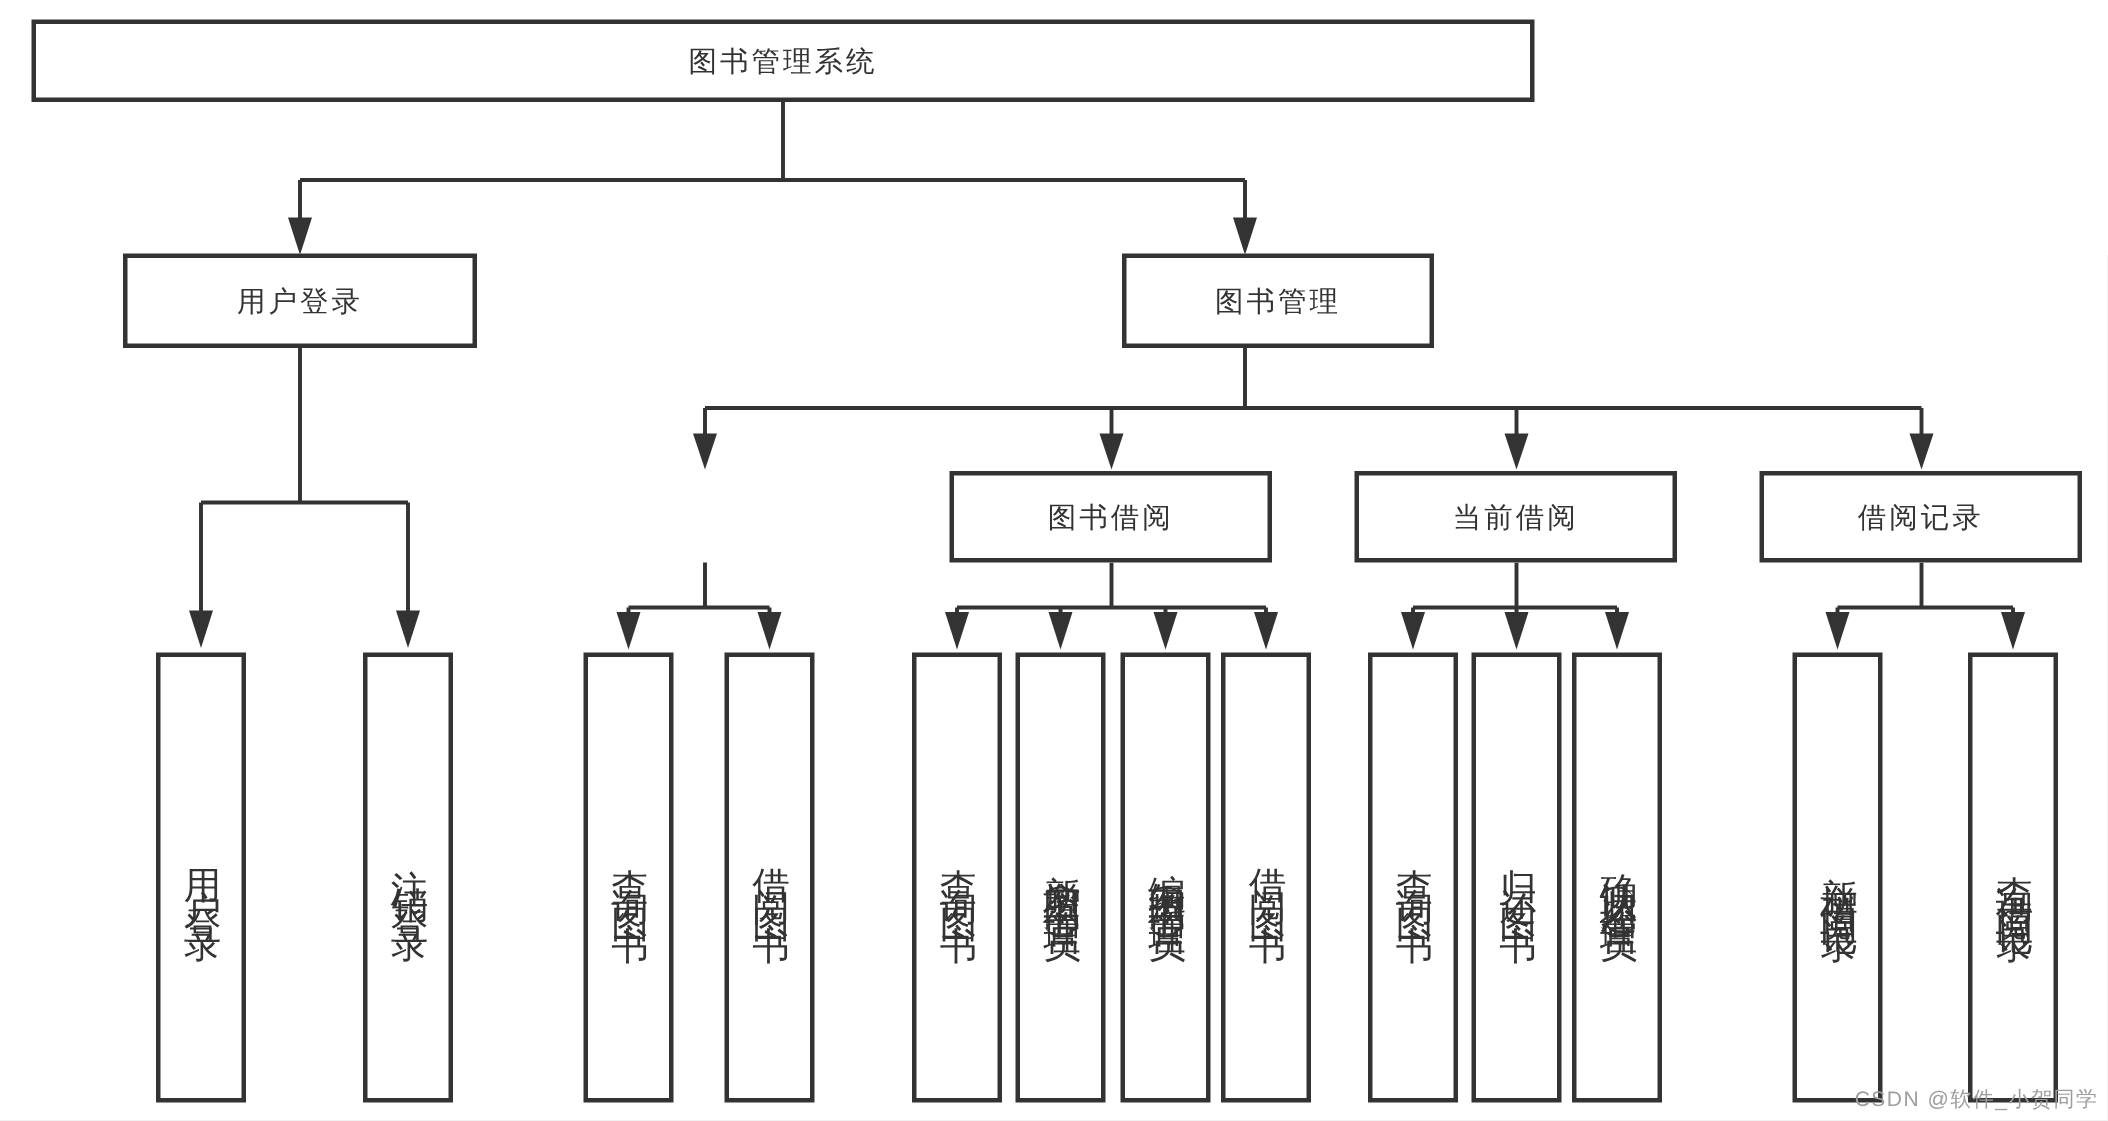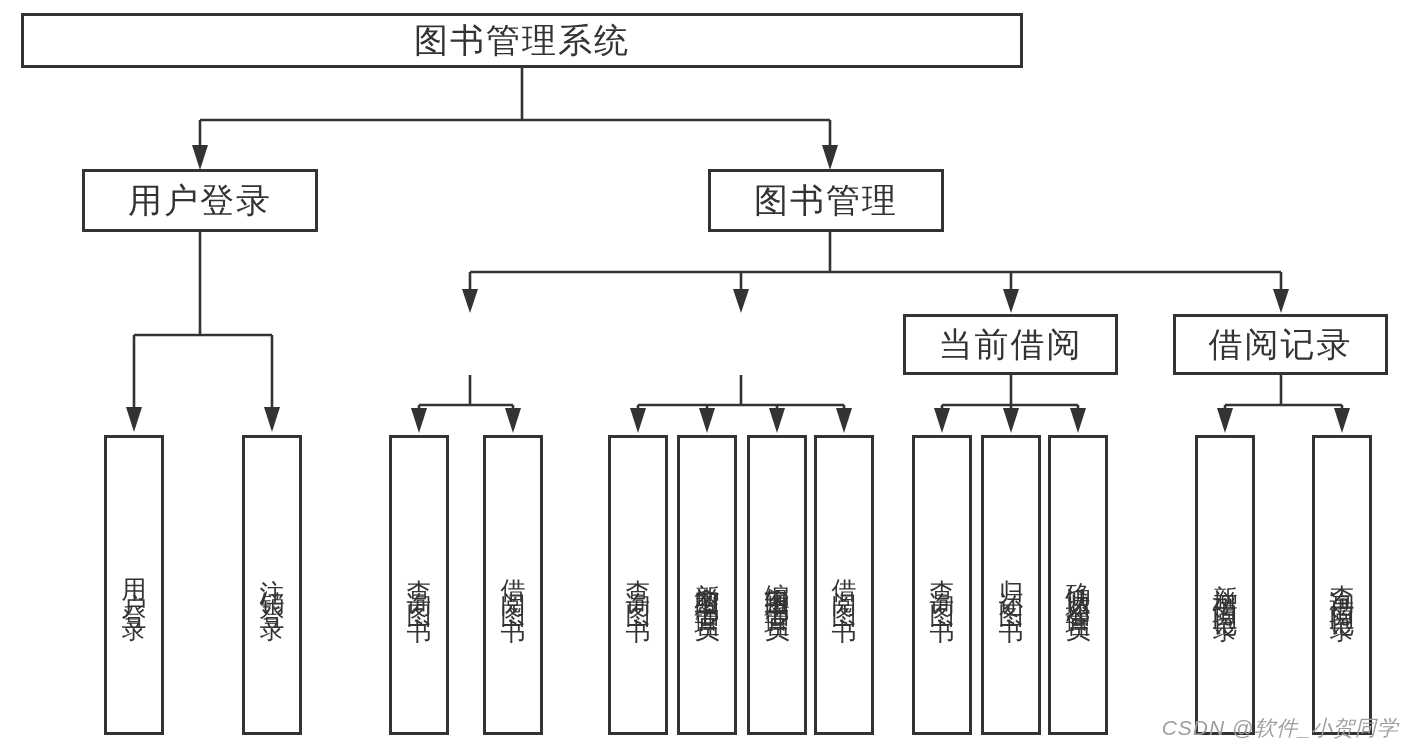--- a/index.html
+++ b/index.html
@@ -34,44 +34,43 @@
   .box {
     position: absolute;
     background: #ffffff;
     border: 3px solid var(--border);
     display: flex;
     align-items: center;
     justify-content: center;
     color: var(--text);
   }
   .box.h span {
-    font-size: 34px;
+    font-size: 19px;
     letter-spacing: 2px;
     white-space: nowrap;
   }
   .box.v { border-width: 3px; }
   .box.v span {
     writing-mode: vertical-rl;
     text-orientation: mixed;
     font-size: 25px;
     line-height: 1;
     white-space: nowrap;
   }
   .box.v span.ls-wide  { letter-spacing: 13px; }
   .box.v span.ls-mid   { letter-spacing: 7px; }
   .box.v span.ls-tight { letter-spacing: 5px; }
   .watermark {
     position: absolute;
     right: 6px;
     bottom: 5px;
-    font-size: 21px;
+    font-size: 14px;
     color: var(--watermark);
     letter-spacing: 1px;
     white-space: nowrap;
-    font-style: italic;
   }
 </style>
 </head>
 <body>
 
 <div class="canvas">
 
   <svg class="connectors" viewBox="0 0 1405 747" xmlns="http://www.w3.org/2000/svg">
     <path d="M522 68 V120 M200 120 H830 M200 120 V146 M830 120 V146
              M200 232 V335 M134 335 H272 M134 335 V408 M272 335 V408
@@ -101,24 +100,27 @@
     <polygon points="1334,408 1350,408 1342,433"></polygon>
   </svg>
 
   <div class="box h" style="left:21px; top:13px; width:1002px; height:55px">
     <span>图书管理系统</span>
   </div>
 
   <div class="box h" style="left:82px; top:169px; width:236px; height:63px">
     <span>用户登录</span>
   </div>
-  <div class="box h" style="left:708px; top:169px; width:236px; height:63px">
+  <div class="box h" style="left:748px; top:169px; width:208px; height:63px">
     <span>图书管理</span>
   </div>
 
+  <div class="box h" style="left:633px; top:314px; width:215px; height:61px">
+    <span>图书借阅</span>
+  </div>
   <div class="box h" style="left:1173px; top:314px; width:215px; height:61px">
     <span>借阅记录</span>
   </div>
   <div class="box h" style="left:903px; top:314px; width:215px; height:61px">
     <span>当前借阅</span>
   </div>
 
   <div class="box v" style="left:104px; top:435px; width:60px; height:300px">
     <span class="ls-wide">用户登录</span>
   </div>

